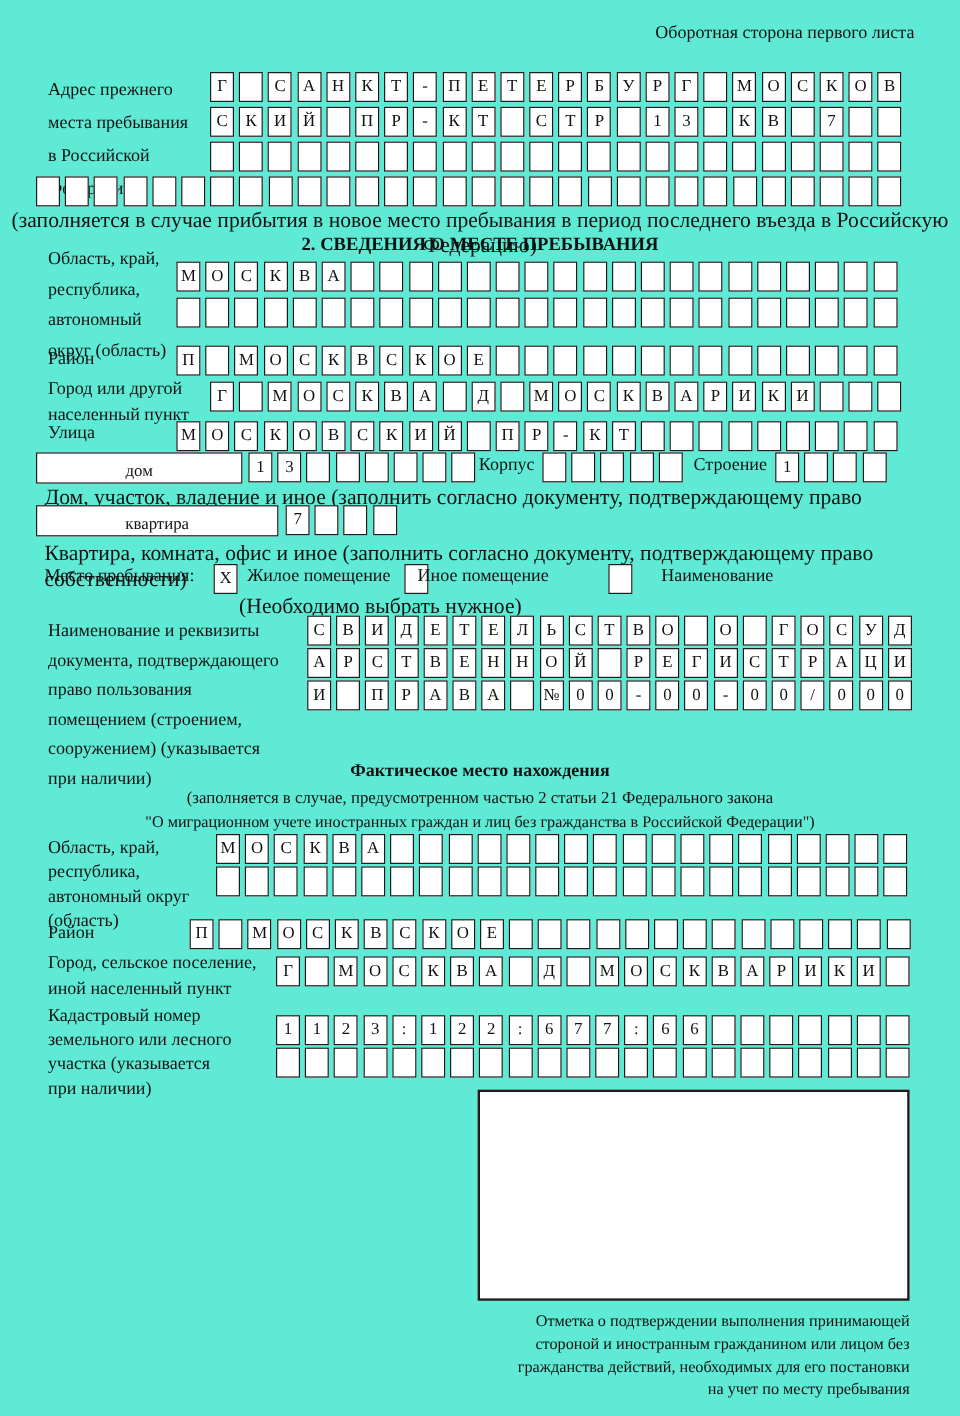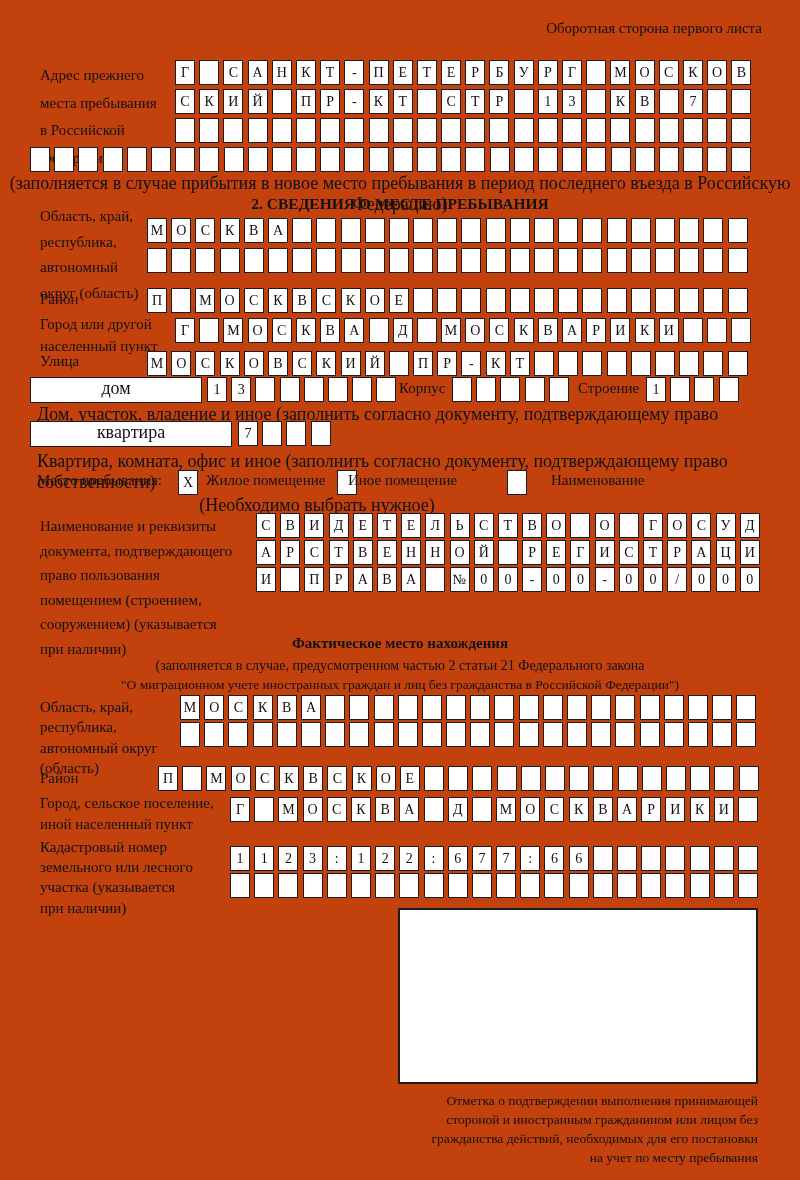--- a/index.html
+++ b/index.html
@@ -1,26 +1,26 @@
 <!DOCTYPE html>
 <html><head>
 <meta charset="utf-8">
 <style>
   html,body{margin:0;padding:0;background:#fff}
-  .page{position:relative;width:800px;height:1180px;background:#c2410c;overflow:hidden;
+  .page{position:relative;width:800px;height:1180px;background:#5eead4;overflow:hidden;
         font-family:"Liberation Serif",serif;color:#111}
   .lbl{position:absolute;font-size:15px;white-space:pre-line}
   .note{position:absolute;font-size:18px;white-space:pre-line}
   .center{left:0;width:800px;text-align:center}
   .hdr{position:absolute;left:0;width:800px;text-align:center;font-weight:bold;font-size:15.5px}
   .row{position:absolute;display:flex;gap:4.2px}
   .cell{flex:0 0 20px;height:25px;border:1.7px solid #1c1c1c;box-sizing:border-box;
         display:flex;align-items:center;justify-content:center;font-size:14px;background:#fff}
   .wbox{position:absolute;border:1.7px solid #1c1c1c;box-sizing:border-box;background:#fff;
-        display:flex;align-items:flex-start;justify-content:center;font-size:18px}
+        display:flex;align-items:flex-end;justify-content:center;font-size:14px}
   .markbox{position:absolute;border:2px solid #1c1c1c;box-sizing:border-box;background:#fff}
 </style>
 </head>
 <body>
 
 <div class="page">
 
   <div class="lbl" style="top:20px;right:38px;font-size:15px">Оборотная сторона первого листа</div>
 
   <div class="lbl" style="left:40px;top:62px;line-height:27.5px">Адрес прежнего

